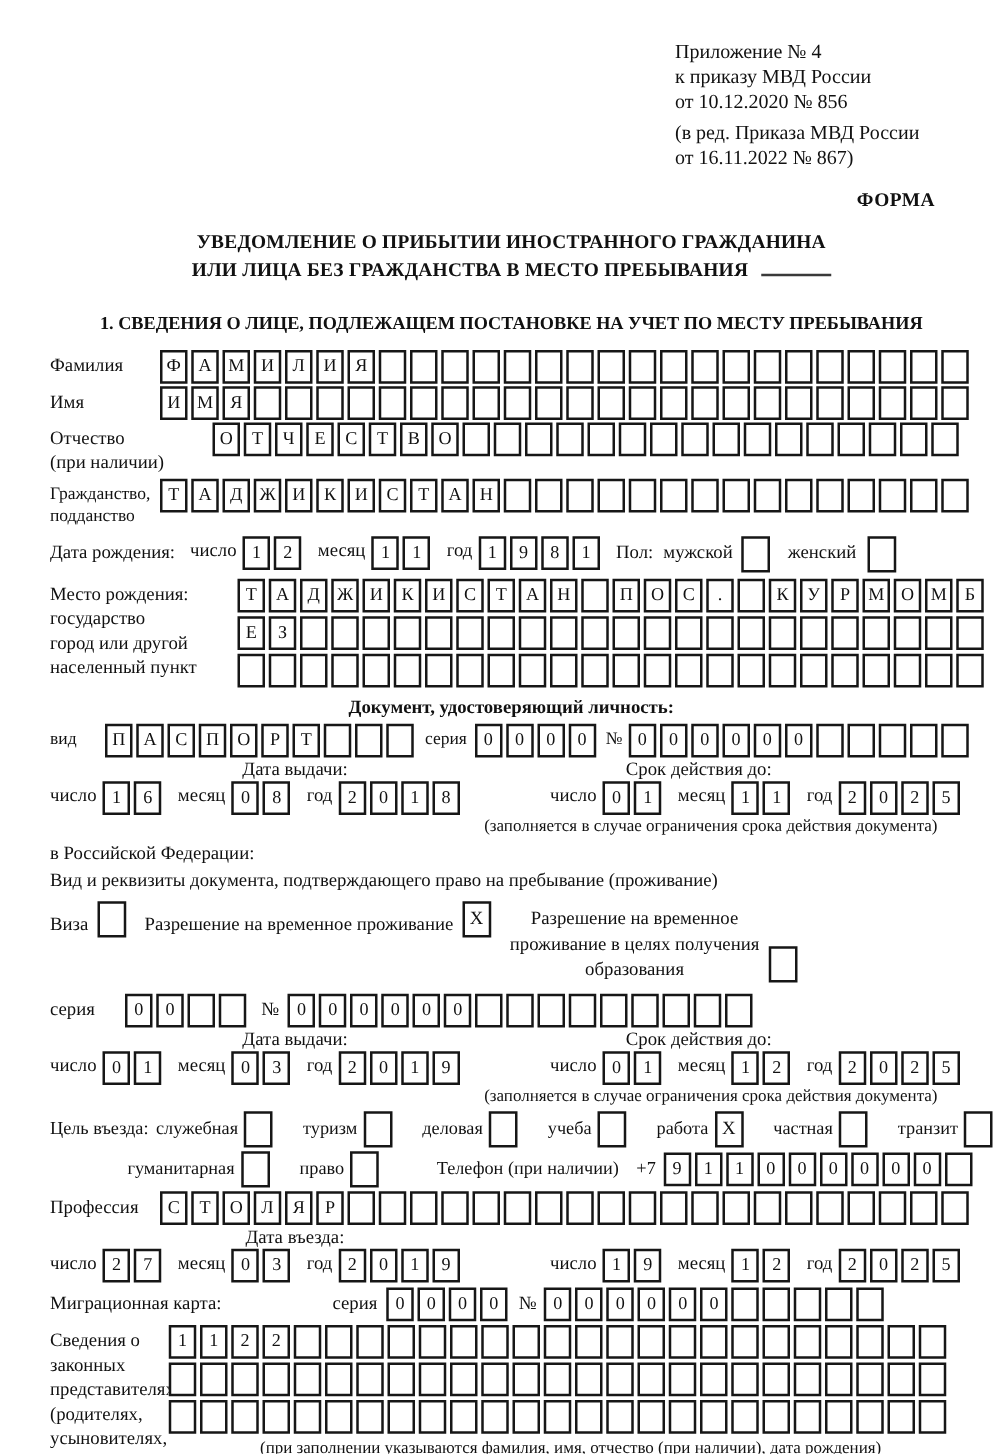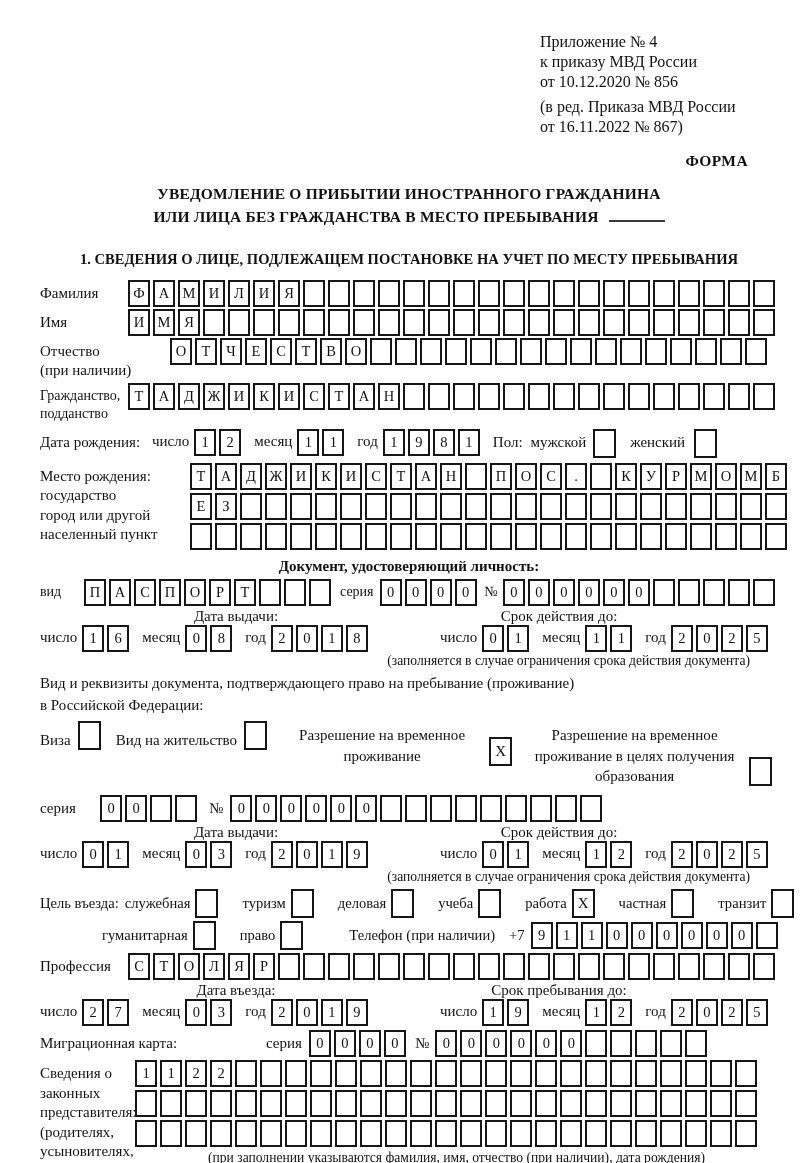--- a/index.html
+++ b/index.html
@@ -416,31 +416,27 @@
           <div class="cell">2</div>
           <div class="cell">0</div>
           <div class="cell">2</div>
           <div class="cell">5</div>
         </span>
       </div>
   </div>
   <div class="note">(заполняется в случае ограничения срока действия документа)</div>
 
   <div class="intro">
+    <div>в Российской Федерации:</div>
     <div>Вид и реквизиты документа, подтверждающего право на пребывание (проживание)</div>
-    <div>в Российской Федерации:</div>
   </div>
 
   <div class="opts">
       <span class="opt">
         <span class="olbl">Виза</span>
-        <div class="cb"></div>
-      </span>
-      <span class="opt">
-        <span class="olbl">Вид на жительство</span>
         <div class="cb"></div>
       </span>
       <span class="opt">
         <span class="olbl">Разрешение на временное проживание</span>
         <div class="cb">X</div>
       </span>
       <span class="opt">
         <span class="olbl">Разрешение на временное проживание в целях получения образования</span>
         <div class="cb"></div>
       </span>
@@ -607,21 +603,20 @@
         <div class="cell"></div>
         <div class="cell"></div>
         <div class="cell"></div>
         <div class="cell"></div>
         <div class="cell"></div>
       </div>
   </div>
 
   <div class="dualhead">
     <div class="l">Дата въезда:</div>
-    <div class="r">Срок пребывания до:</div>
   </div>
   <div class="dates">
     <div class="dg l">
         <span class="dlbl">число</span>
         <span class="boxrow">
           <div class="cell">2</div>
           <div class="cell">7</div>
         </span>
         <span class="dlbl">месяц</span>
         <span class="boxrow">

